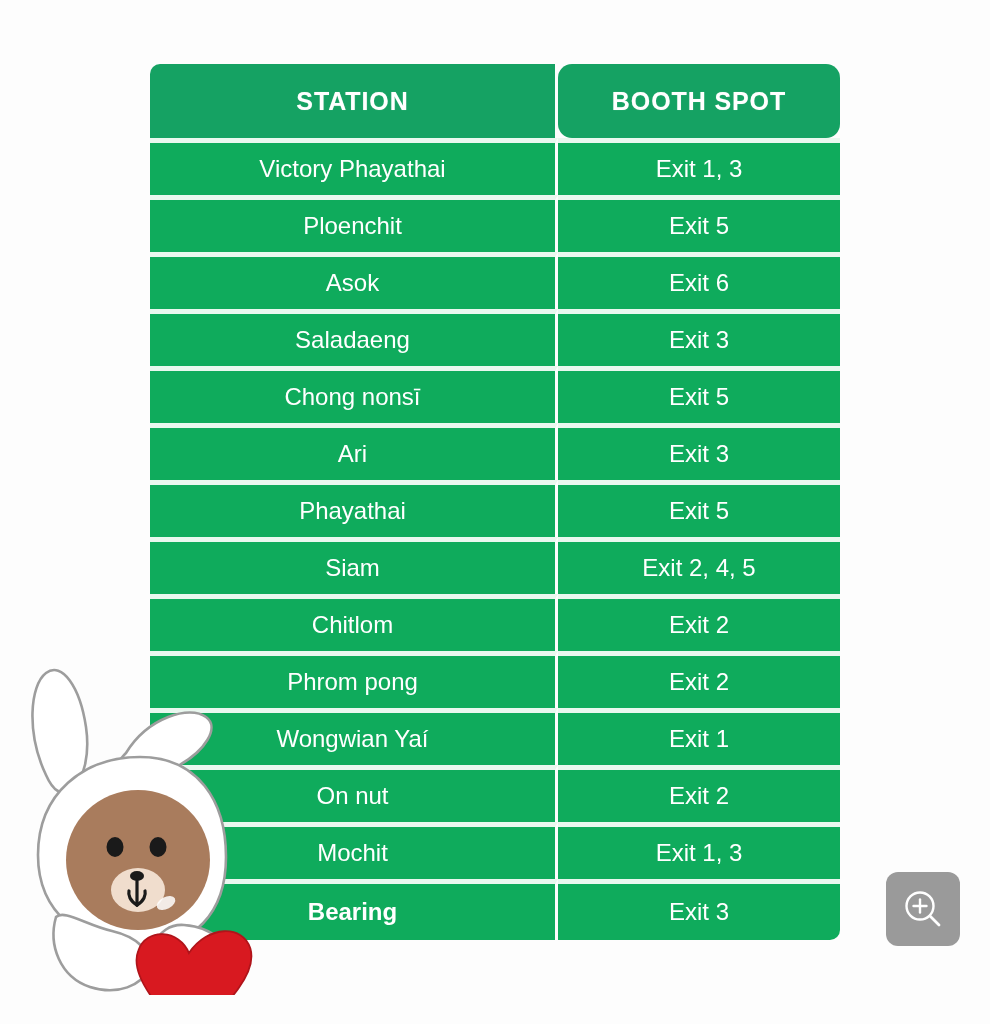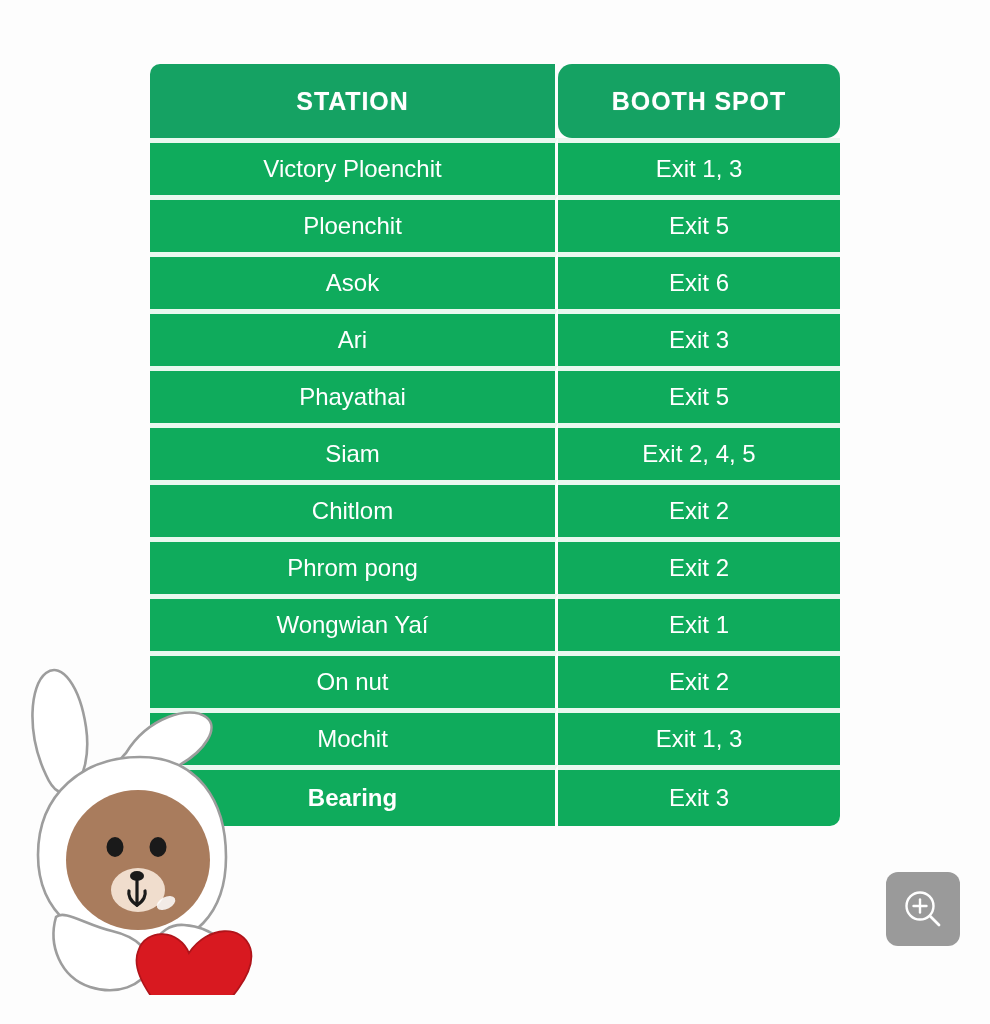--- a/index.html
+++ b/index.html
@@ -141,40 +141,56 @@
             <span class="cell-text">STATION</span>
           </th>
           <th class="h-booth">
             <span class="cell-text">BOOTH SPOT</span>
           </th>
         </tr>
       </thead>
       <tbody id="table-body">
           <tr>
             <td class="c-station">
-              <span class="cell-text">Victory Ploenchit</span>
+              <span class="cell-text">Victory Phayathai</span>
             </td>
             <td class="c-booth">
               <span class="cell-text">Exit 1, 3</span>
             </td>
           </tr>
           <tr>
             <td class="c-station">
               <span class="cell-text">Ploenchit</span>
             </td>
             <td class="c-booth">
               <span class="cell-text">Exit 5</span>
             </td>
           </tr>
           <tr>
             <td class="c-station">
               <span class="cell-text">Asok</span>
             </td>
             <td class="c-booth">
               <span class="cell-text">Exit 6</span>
+            </td>
+          </tr>
+          <tr>
+            <td class="c-station">
+              <span class="cell-text">Saladaeng</span>
+            </td>
+            <td class="c-booth">
+              <span class="cell-text">Exit 3</span>
+            </td>
+          </tr>
+          <tr>
+            <td class="c-station">
+              <span class="cell-text">Chong nonsī</span>
+            </td>
+            <td class="c-booth">
+              <span class="cell-text">Exit 5</span>
             </td>
           </tr>
           <tr>
             <td class="c-station">
               <span class="cell-text">Ari</span>
             </td>
             <td class="c-booth">
               <span class="cell-text">Exit 3</span>
             </td>
           </tr>

